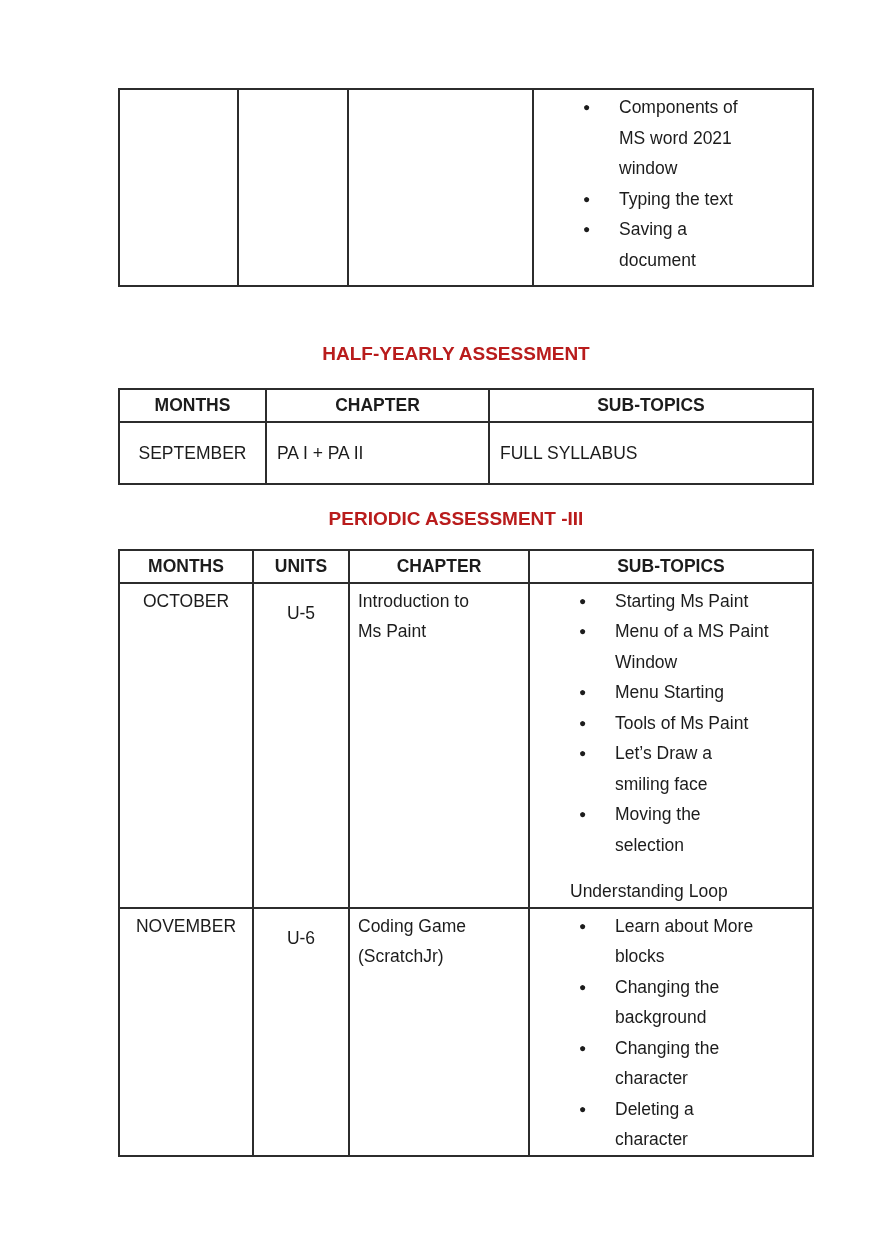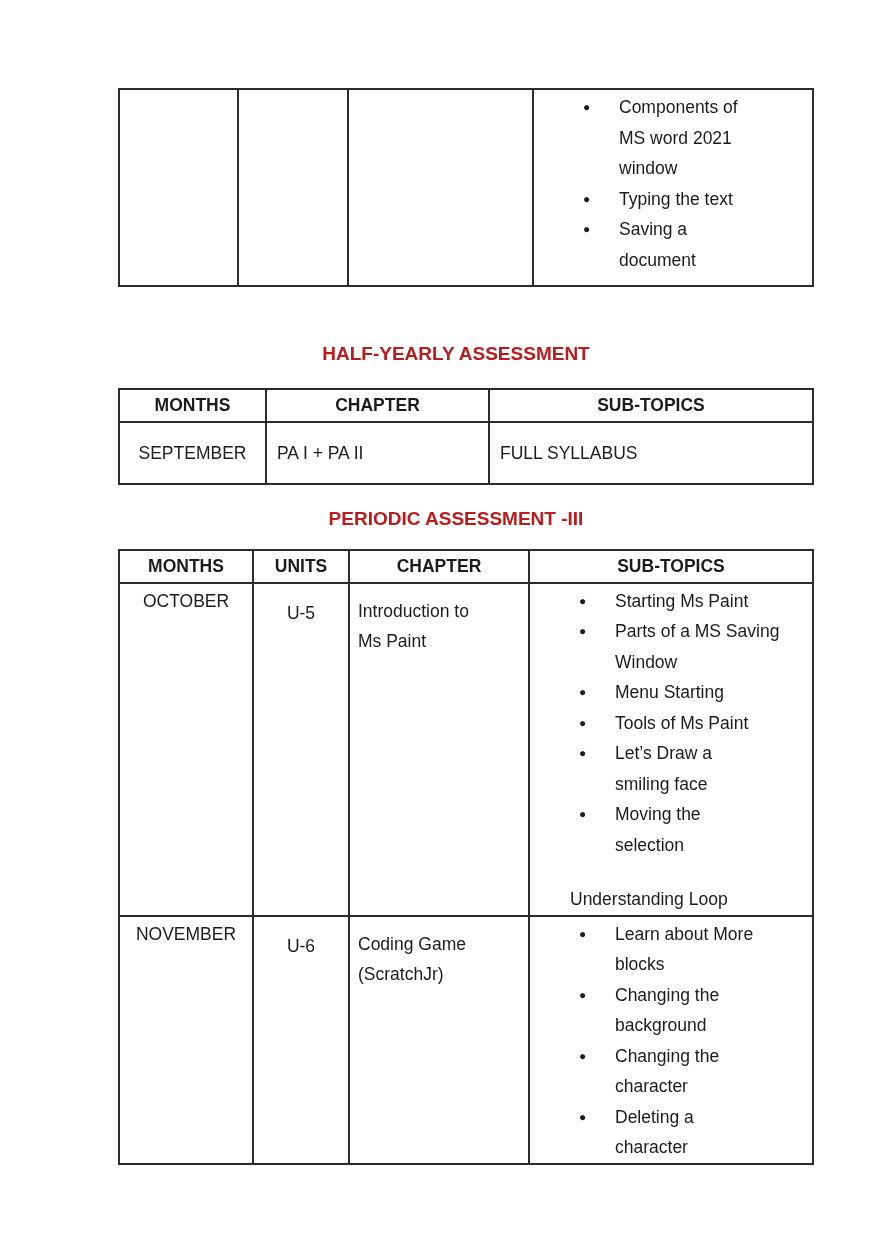--- a/index.html
+++ b/index.html
@@ -33,36 +33,36 @@
   .t-half td { height:31px; vertical-align:middle; }
   .cell-left { text-align:left; padding:15px 10px; }
   .cell-center { text-align:center; padding:12px 4px; }
 
   
   .t-per { top:549px; }
   .t-per th { height:32px; }
   .t-per tr.r1 td { height:319px; }
   .t-per tr.r2 td { height:242px;margin-left:8px; }
 
-  .chapter-cell { padding:12px 8px; white-space:pre-line; }
+  .chapter-cell { padding:2px 8px; white-space:pre-line; }
   .month-cell { text-align:center; padding-top:2px; }
   .unit-cell { text-align:center; padding-top:14px; }
   .sub-cell { padding:2px 0 0 0; }
 
   ul.blist { list-style:none; margin:0; padding:0 6px 0 49px; }
   ul.blist li { display:flex; align-items:flex-start; }
   ul.blist li::before {
     content:"\25CF";
     flex:0 0 36px; width:36px;
     font-size:12px; line-height:30.5px;
     color:#1c1c1c;
   }
   .btxt { flex:1 1 auto; white-space:pre-line; line-height:30.5px; }
 
-  .note { margin:24px 0 0 40px; line-height:30.5px; white-space:pre-line; }
+  .note { margin:16px 0 0 40px; line-height:30.5px; white-space:pre-line; }
 
   .heading {
     position:absolute; left:0; width:694px; text-align:center;
     font-size:19px; font-weight:700; line-height:25px; color:#b91c1c;
     transform:translateX(-9px);
   }
   .h-half { top:341px; }
   .h-per  { top:506px; }
 </style>
 </head>
@@ -144,21 +144,21 @@
       <td class="month-cell">OCTOBER</td>
       <td class="unit-cell">U-5</td>
       <td class="chapter-cell">Introduction to
 Ms Paint</td>
       <td class="sub-cell">
         <ul class="blist">
           <li>
                 <span class="btxt">Starting Ms Paint</span>
               </li>
           <li>
-                <span class="btxt">Parts of a MS Saving
+                <span class="btxt">Menu of a MS Paint
 Window</span>
               </li>
           <li>
                 <span class="btxt">Menu Starting</span>
               </li>
           <li>
                 <span class="btxt">Tools of Ms Paint</span>
               </li>
           <li>
                 <span class="btxt">Let’s Draw a

